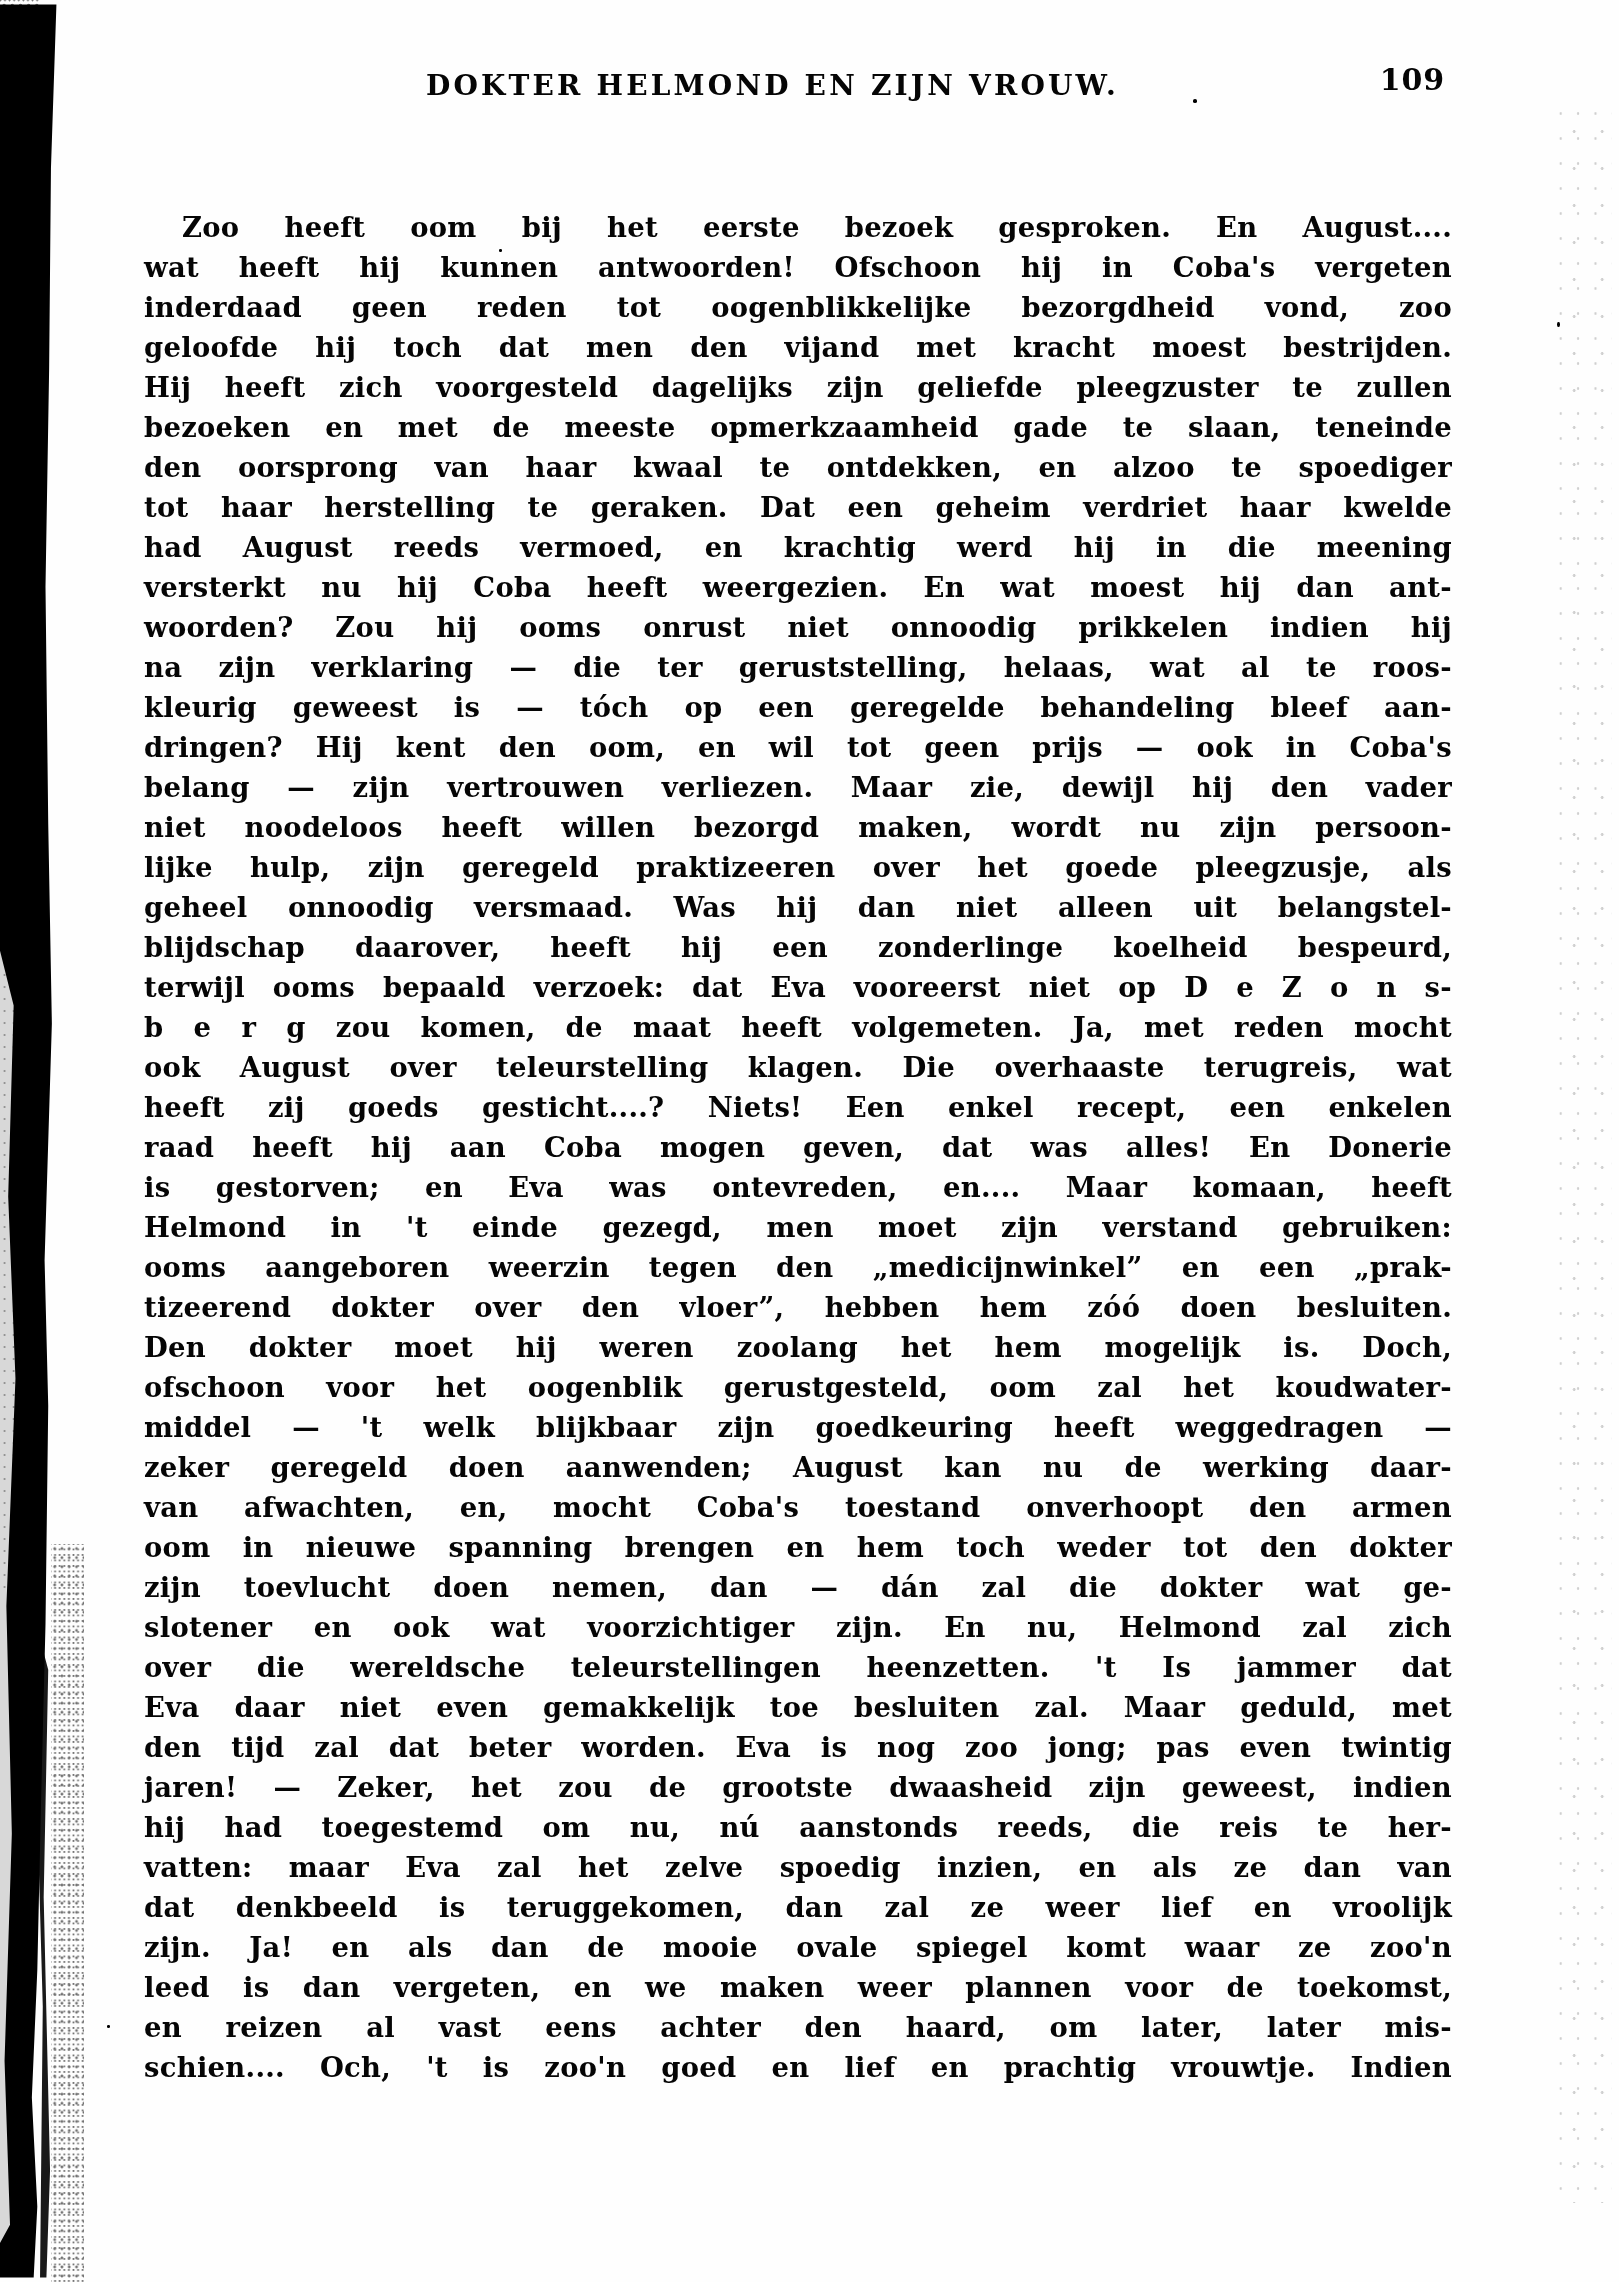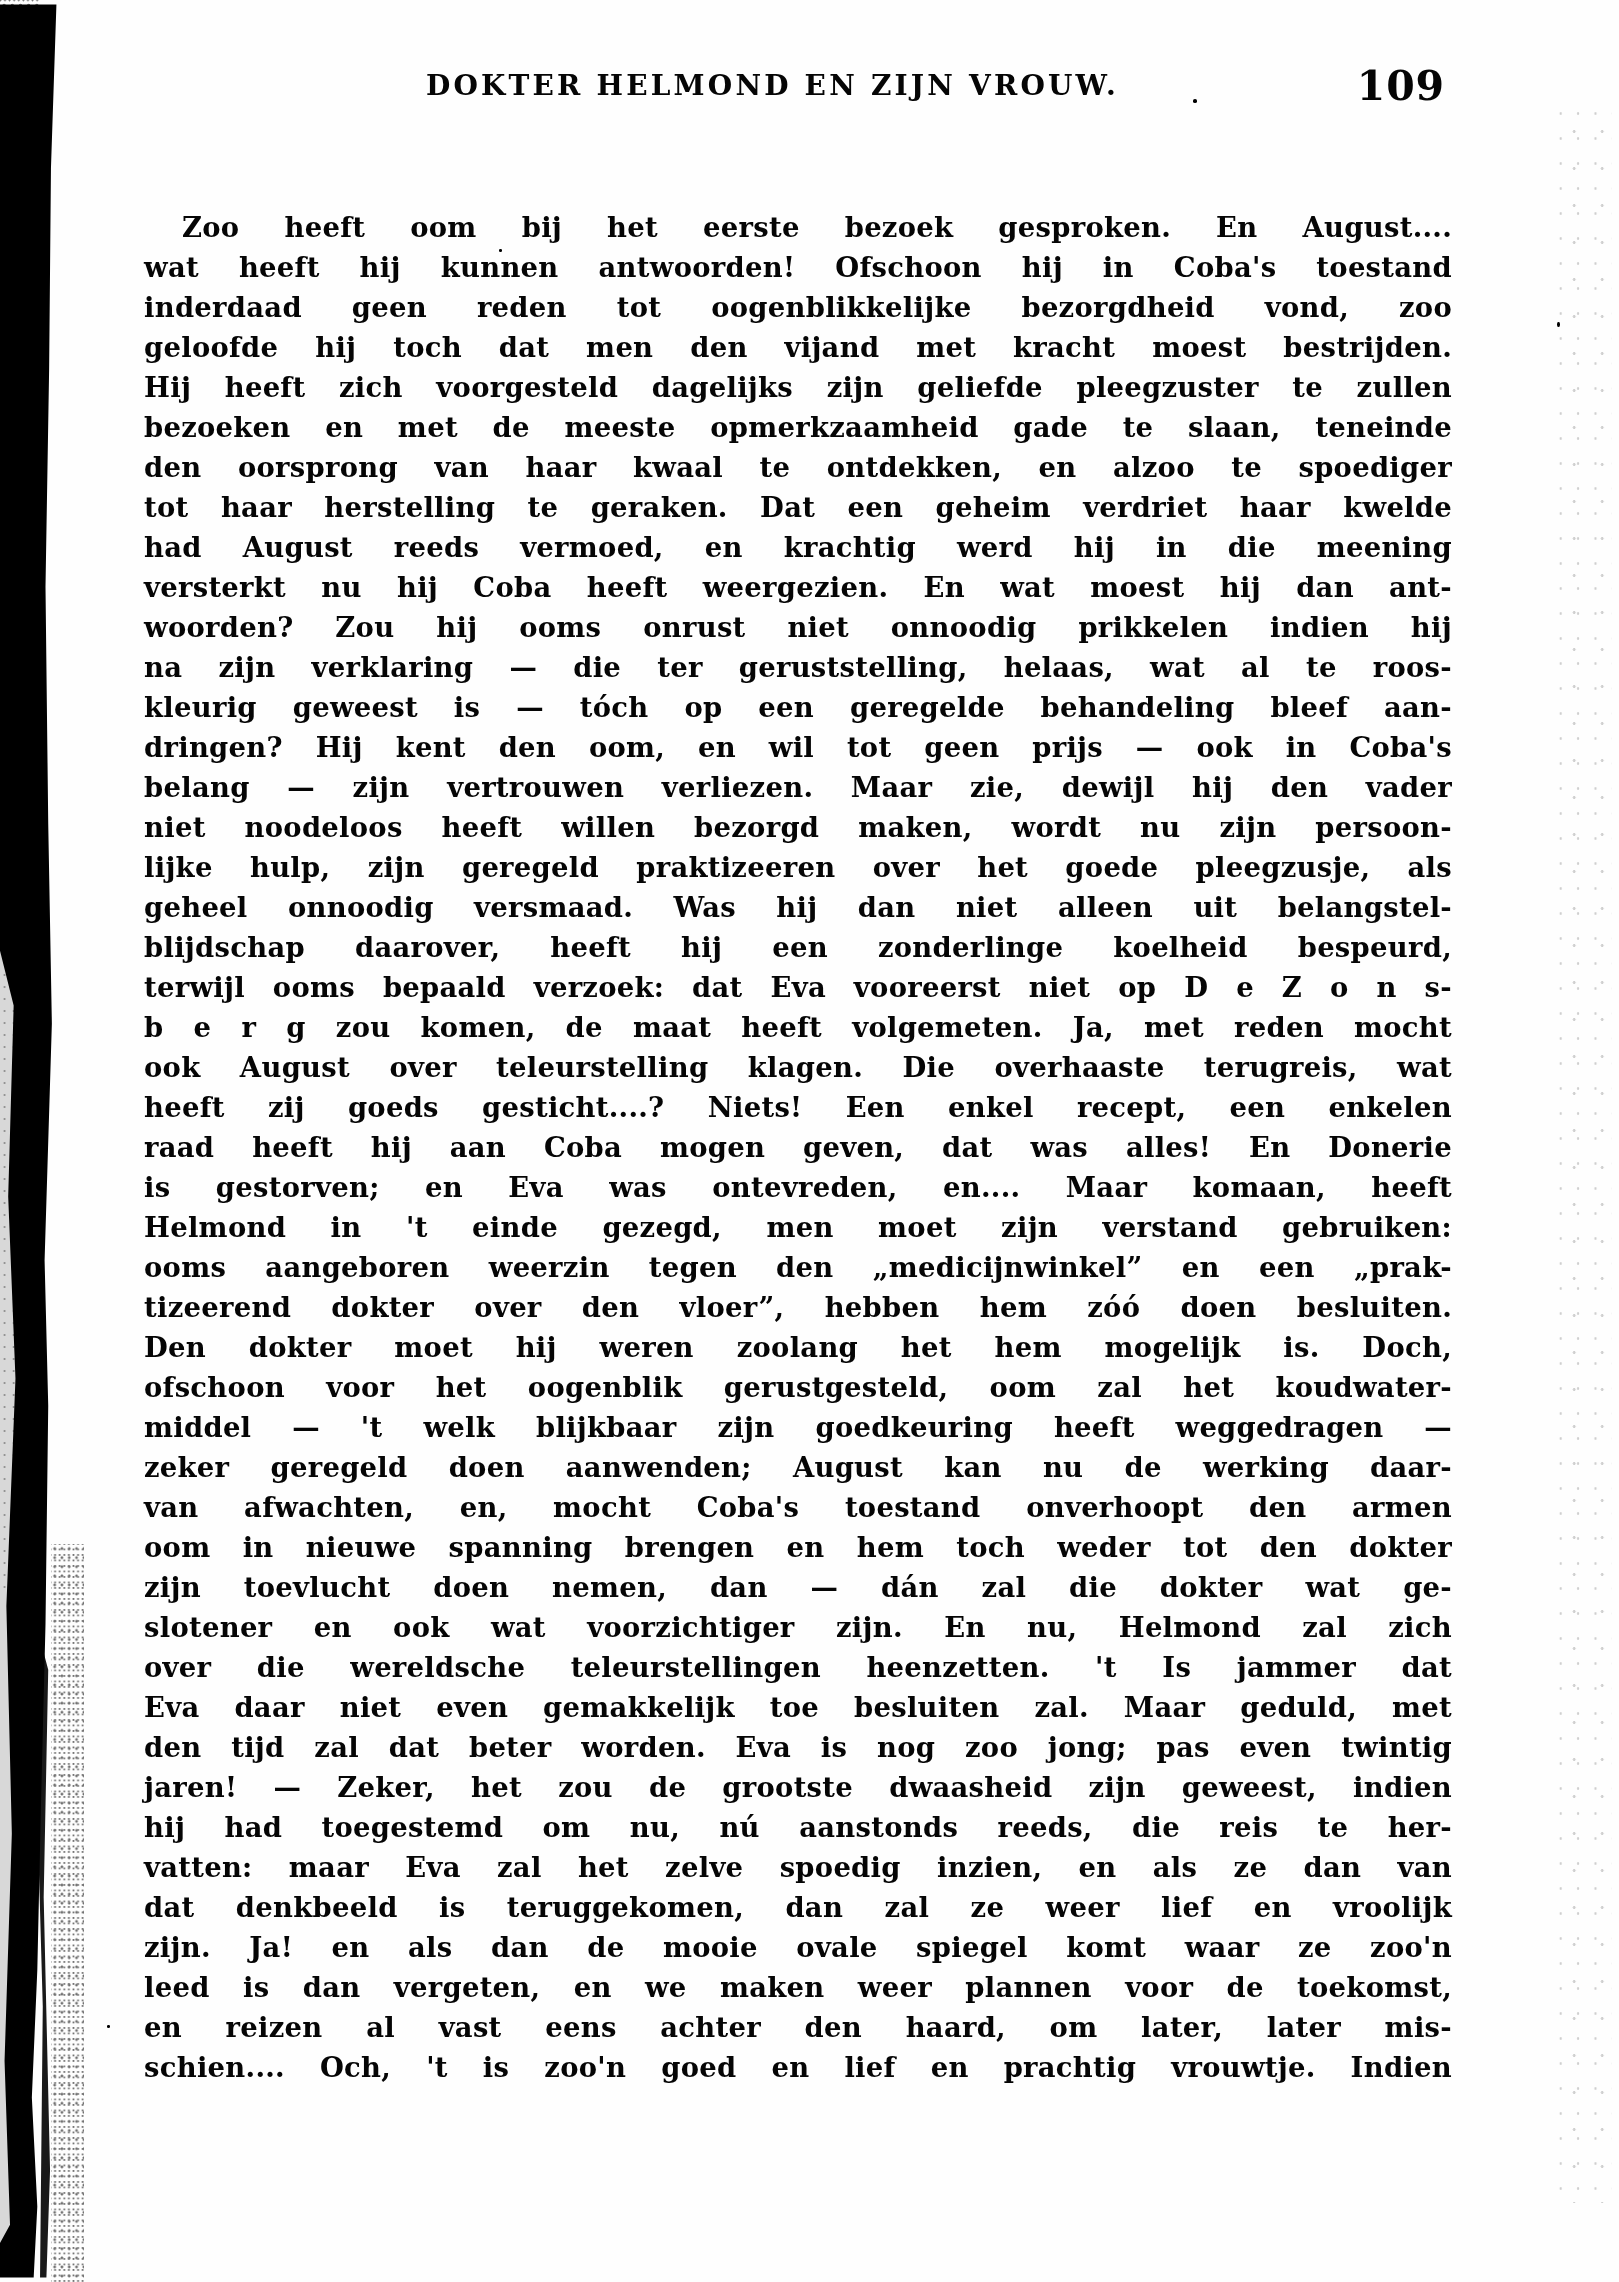--- a/index.html
+++ b/index.html
@@ -56,21 +56,21 @@
     transform: translateX(-25.6px);
     font-weight: 700;
     font-size: 28px;
     letter-spacing: 3.2px;
     white-space: nowrap;
   }
   .page-number {
     position: absolute;
     top: 62px; right: 174px;
     font-weight: 700;
-    font-size: 41px;
+    font-size: 30px;
     letter-spacing: 0.9px;
   }
   
   .text-block {
     position: absolute;
     left: 144px; top: 167px; width: 1308px; margin-top: 40px;
   }
   .body-line {
     height: 40px;
     line-height: 40px;
@@ -101,21 +101,21 @@
   <div class="speck" style="left:107px;top:2025px;width:2.7px;height:2.7px"></div>
   <div class="speck" style="left:1557px;top:322px;width:2.7px;height:4.6px"></div>
 
   <div class="running-header">
     <span class="header-title">DOKTER HELMOND EN ZIJN VROUW.</span>
   </div>
   <div class="page-number">109</div>
 
   <div class="text-block" id="text-block">
       <div class="body-line indent">Zoo heeft oom bij het eerste bezoek gesproken. En August....</div>
-      <div class="body-line">wat heeft hij kunnen antwoorden! Ofschoon hij in Coba's toestand</div>
+      <div class="body-line">wat heeft hij kunnen antwoorden! Ofschoon hij in Coba's vergeten</div>
       <div class="body-line">inderdaad geen reden tot oogenblikkelijke bezorgdheid vond, zoo</div>
       <div class="body-line">geloofde hij toch dat men den vijand met kracht moest bestrijden.</div>
       <div class="body-line">Hij heeft zich voorgesteld dagelijks zijn geliefde pleegzuster te zullen</div>
       <div class="body-line">bezoeken en met de meeste opmerkzaamheid gade te slaan, teneinde</div>
       <div class="body-line">den oorsprong van haar kwaal te ontdekken, en alzoo te spoediger</div>
       <div class="body-line">tot haar herstelling te geraken. Dat een geheim verdriet haar kwelde</div>
       <div class="body-line">had August reeds vermoed, en krachtig werd hij in die meening</div>
       <div class="body-line">versterkt nu hij Coba heeft weergezien. En wat moest hij dan ant-</div>
       <div class="body-line">woorden? Zou hij ooms onrust niet onnoodig prikkelen indien hij</div>
       <div class="body-line">na zijn verklaring — die ter geruststelling, helaas, wat al te roos-</div>

